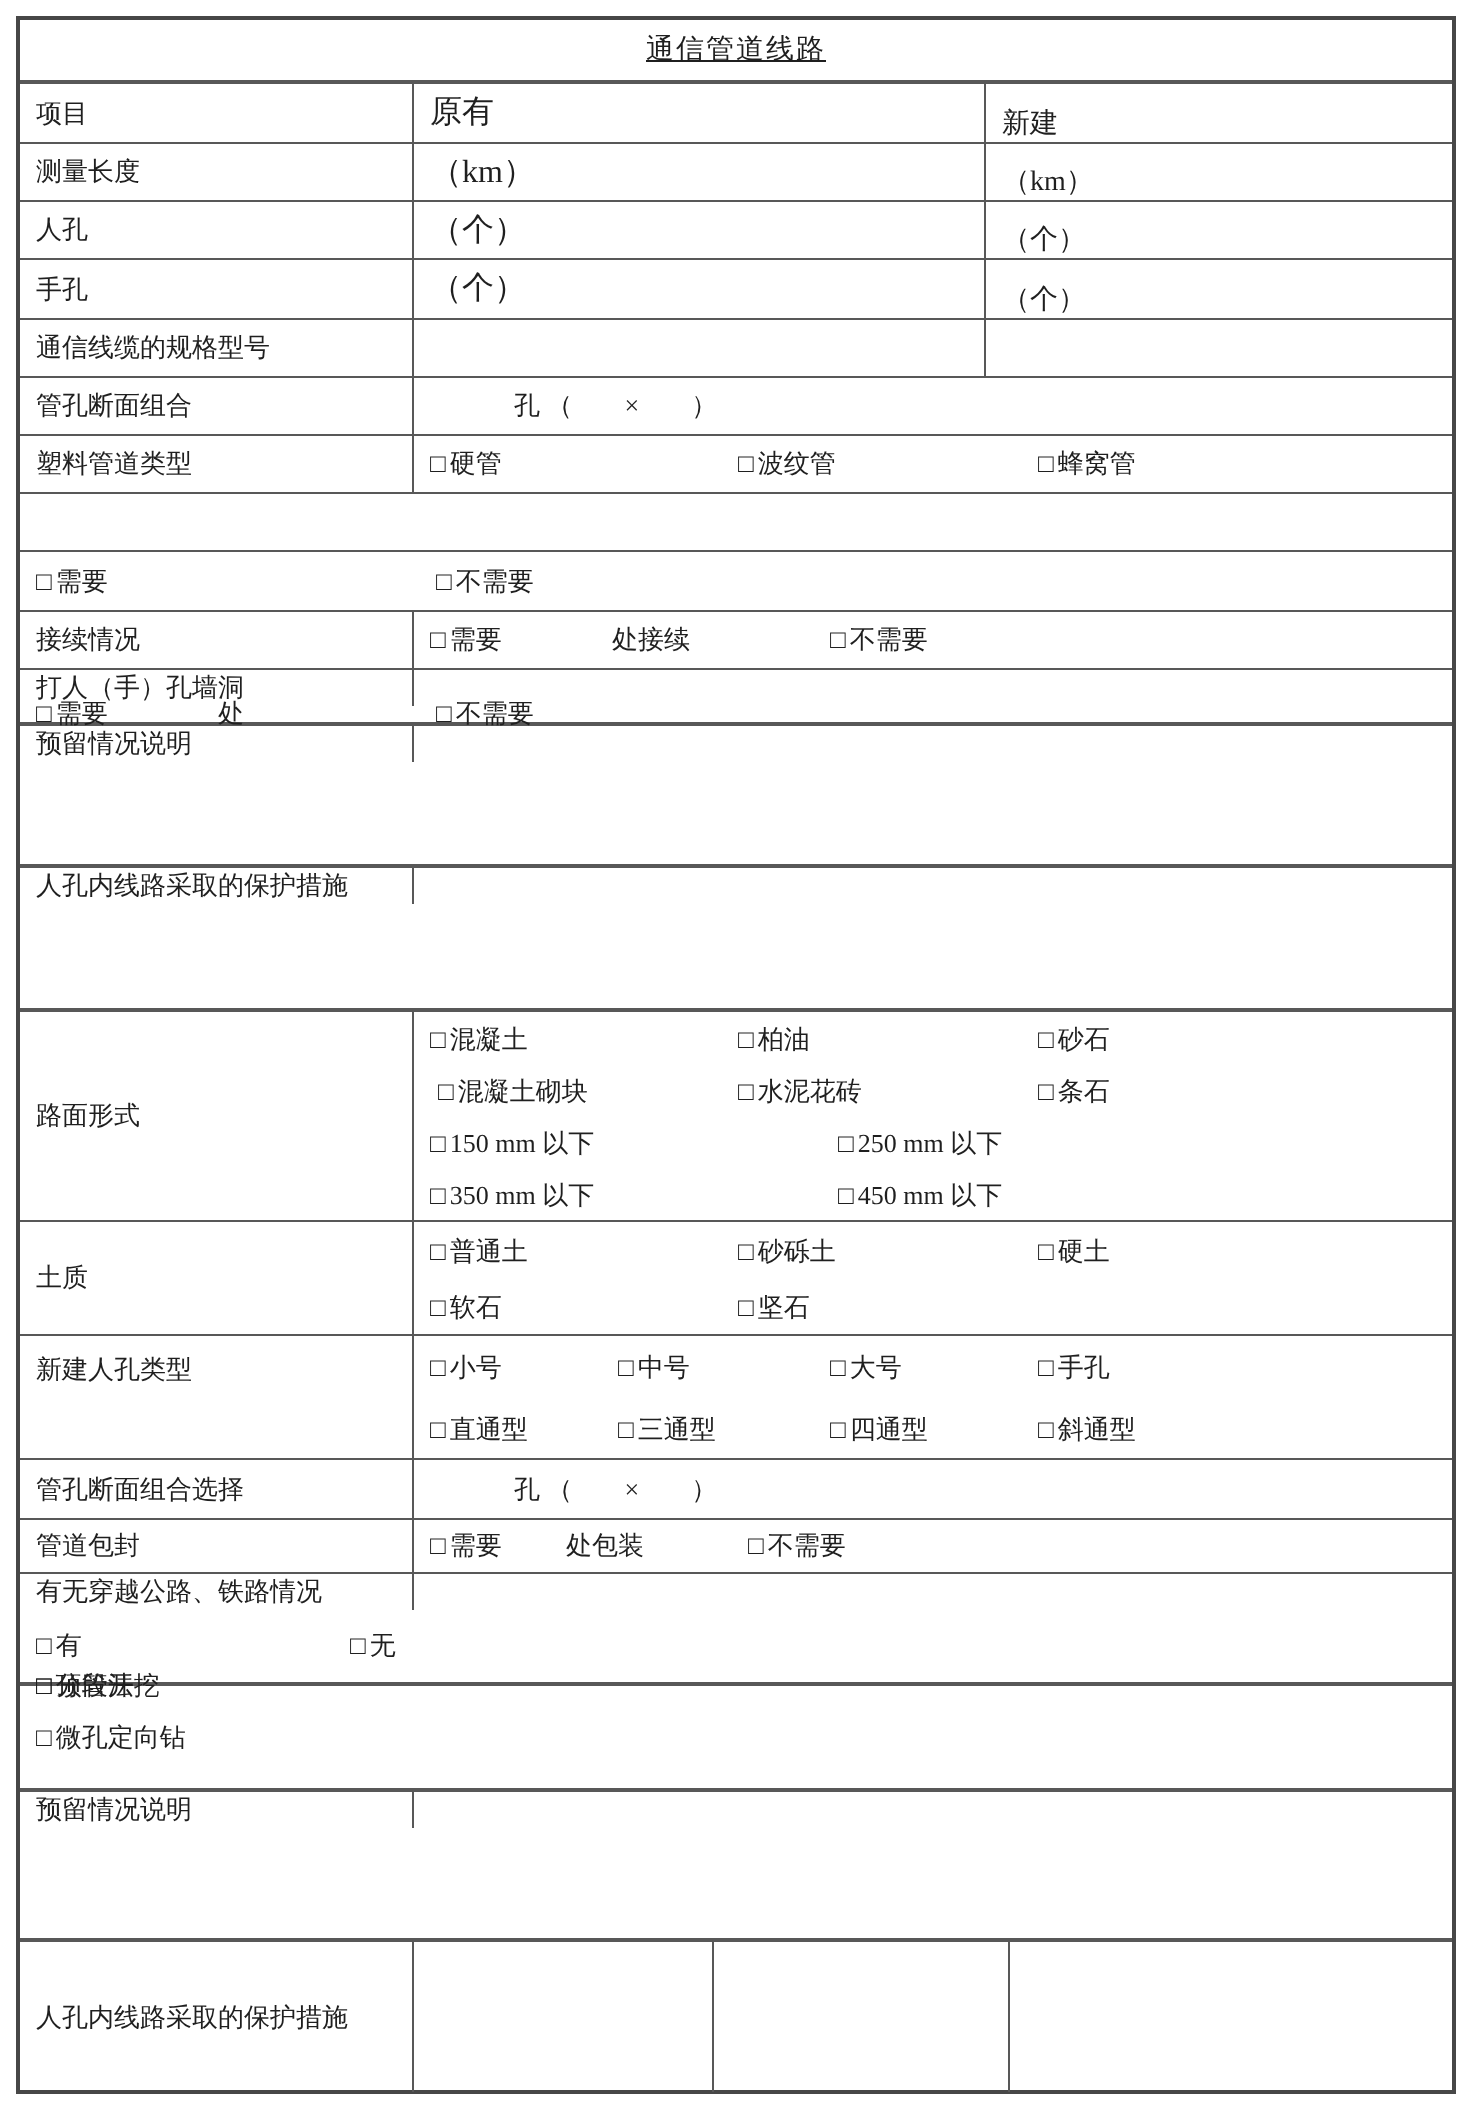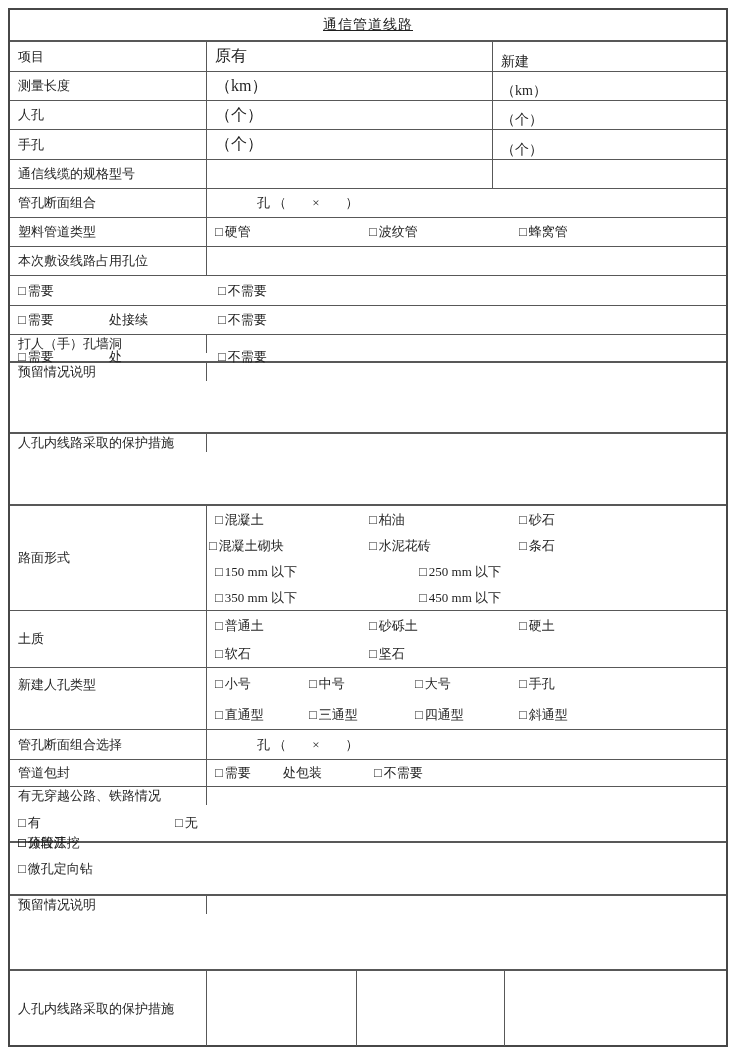--- a/index.html
+++ b/index.html
@@ -105,36 +105,36 @@
         <span>塑料管道类型</span>
       </div>
     <div class="cell content">
       <span class="opt" style="left:8px"><span class="cb">□</span><span>硬管</span></span>
       <span class="opt" style="left:162px"><span class="cb">□</span><span>波纹管</span></span>
       <span class="opt" style="left:312px"><span class="cb">□</span><span>蜂窝管</span></span>
     </div>
   </div>
 
   <div class="row" style="height:29px">
-    <div class="cell lbl">
-        <span>本次敷设线路占用孔位</span>
-      </div>
     <div class="cell content">
         <span class="opt" style="left:8px"></span>
       </div>
   </div>
 
   <div class="row" style="height:30px">
     <div class="cell content">
       <span class="opt" style="left:8px"><span class="cb">□</span><span>需要</span></span>
       <span class="opt" style="left:208px"><span class="cb">□</span><span>不需要</span></span>
     </div>
   </div>
 
   <div class="row" style="height:29px">
+    <div class="cell lbl">
+        <span>接续情况</span>
+      </div>
     <div class="cell content">
       <span class="opt" style="left:8px"><span class="cb">□</span><span>需要</span></span>
       <span class="opt" style="left:99px">处接续</span>
       <span class="opt" style="left:208px"><span class="cb">□</span><span>不需要</span></span>
     </div>
   </div>
 
   <div class="row bb2" style="height:28px">
     <div class="cell lbl">
         <span>打人（手）孔墙洞</span>
@@ -165,21 +165,21 @@
   </div>
 
   <div class="row" style="height:105px">
     <div class="cell lbl">
         <span>路面形式</span>
       </div>
     <div class="cell content">
       <span class="opt" style="left:8px;top:14px"><span class="cb">□</span><span>混凝土</span></span>
       <span class="opt" style="left:162px;top:14px"><span class="cb">□</span><span>柏油</span></span>
       <span class="opt" style="left:312px;top:14px"><span class="cb">□</span><span>砂石</span></span>
-      <span class="opt" style="left:2px;top:40px"><span class="cb">□</span><span>混凝土砌块</span></span>
+      <span class="opt" style="left:12px;top:40px"><span class="cb">□</span><span>混凝土砌块</span></span>
       <span class="opt" style="left:162px;top:40px"><span class="cb">□</span><span>水泥花砖</span></span>
       <span class="opt" style="left:312px;top:40px"><span class="cb">□</span><span>条石</span></span>
       <span class="opt" style="left:8px;top:66px"><span class="cb">□</span><span>150 mm 以下</span></span>
       <span class="opt" style="left:212px;top:66px"><span class="cb">□</span><span>250 mm 以下</span></span>
       <span class="opt" style="left:8px;top:92px"><span class="cb">□</span><span>350 mm 以下</span></span>
       <span class="opt" style="left:212px;top:92px"><span class="cb">□</span><span>450 mm 以下</span></span>
     </div>
   </div>
 
   <div class="row" style="height:57px">

